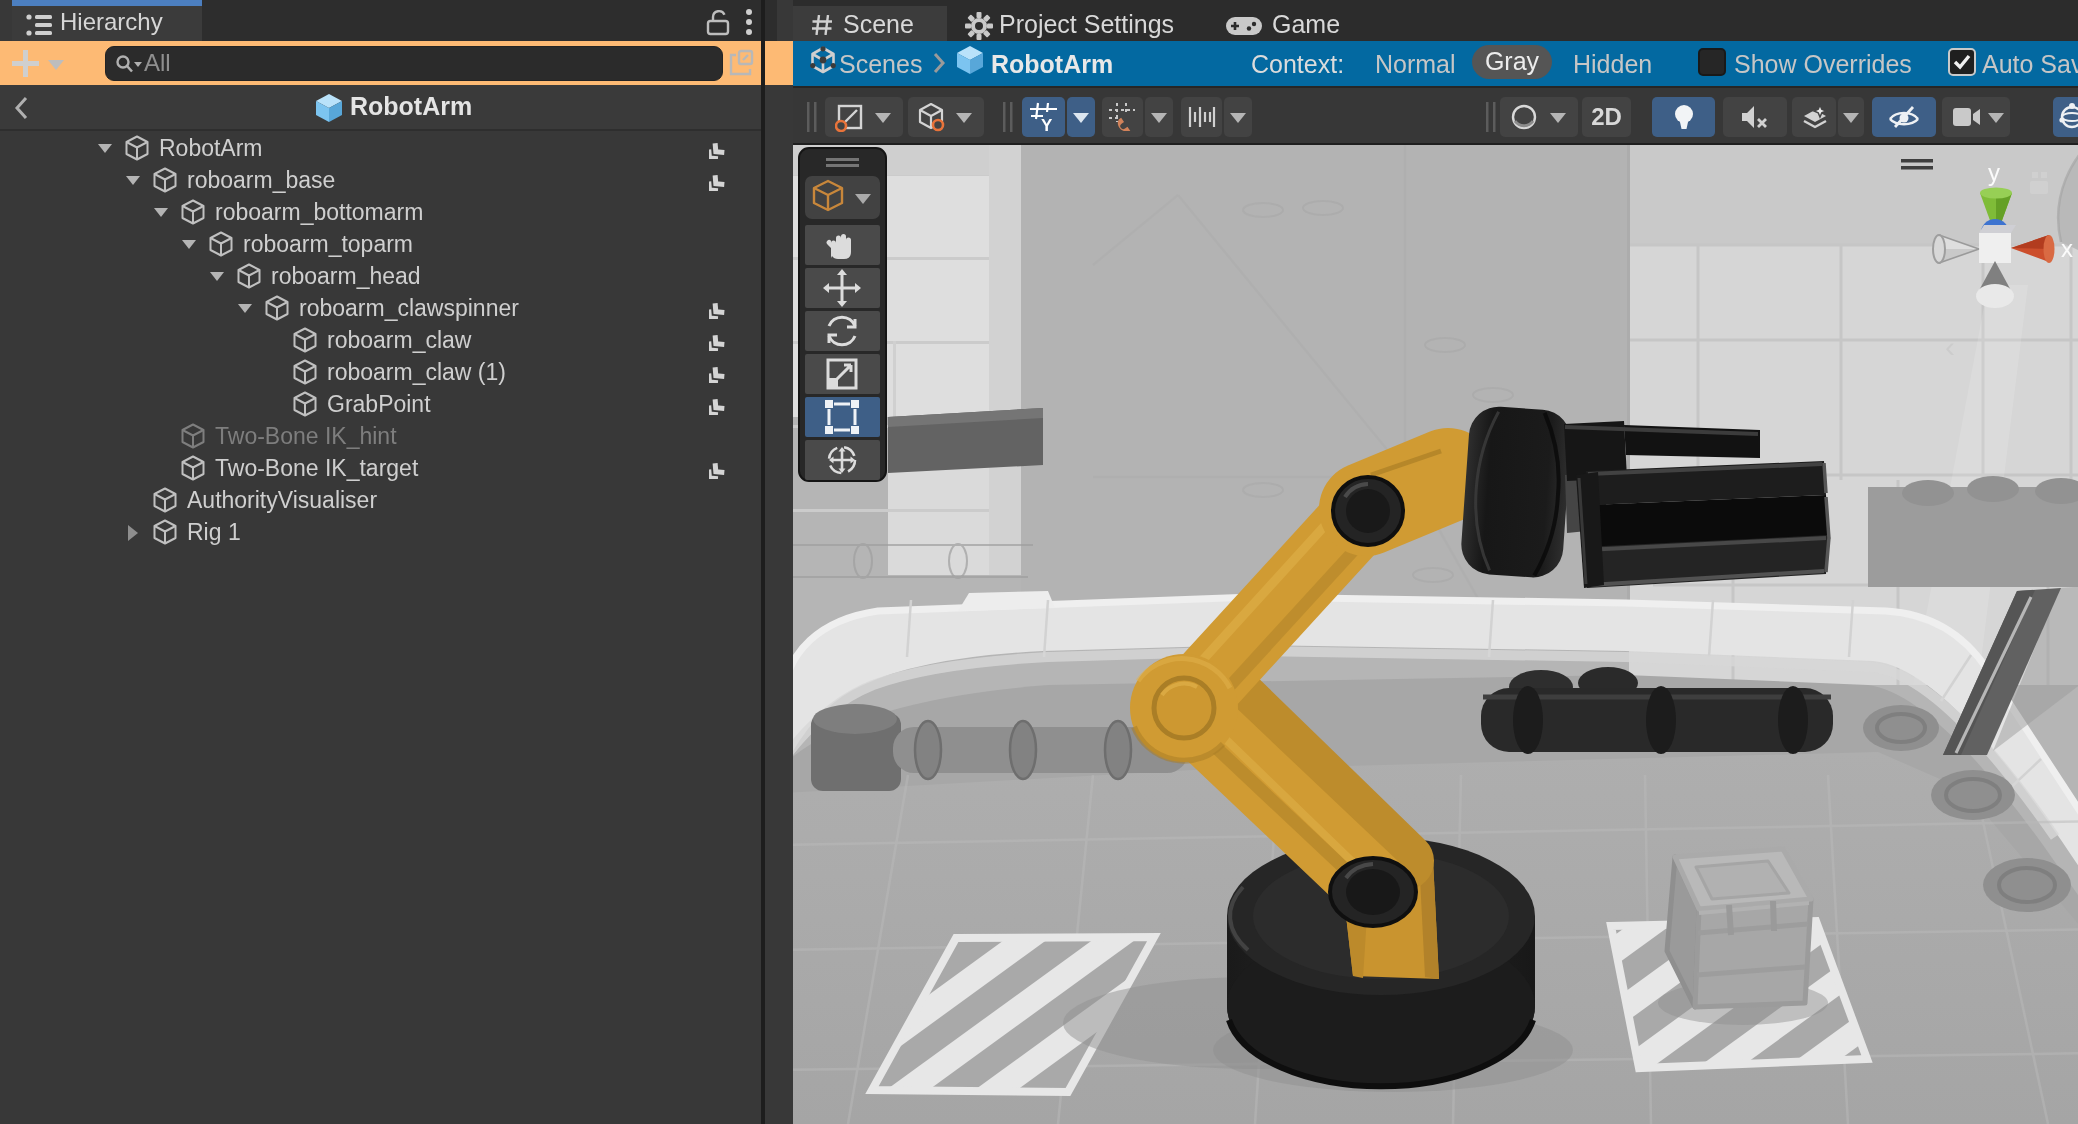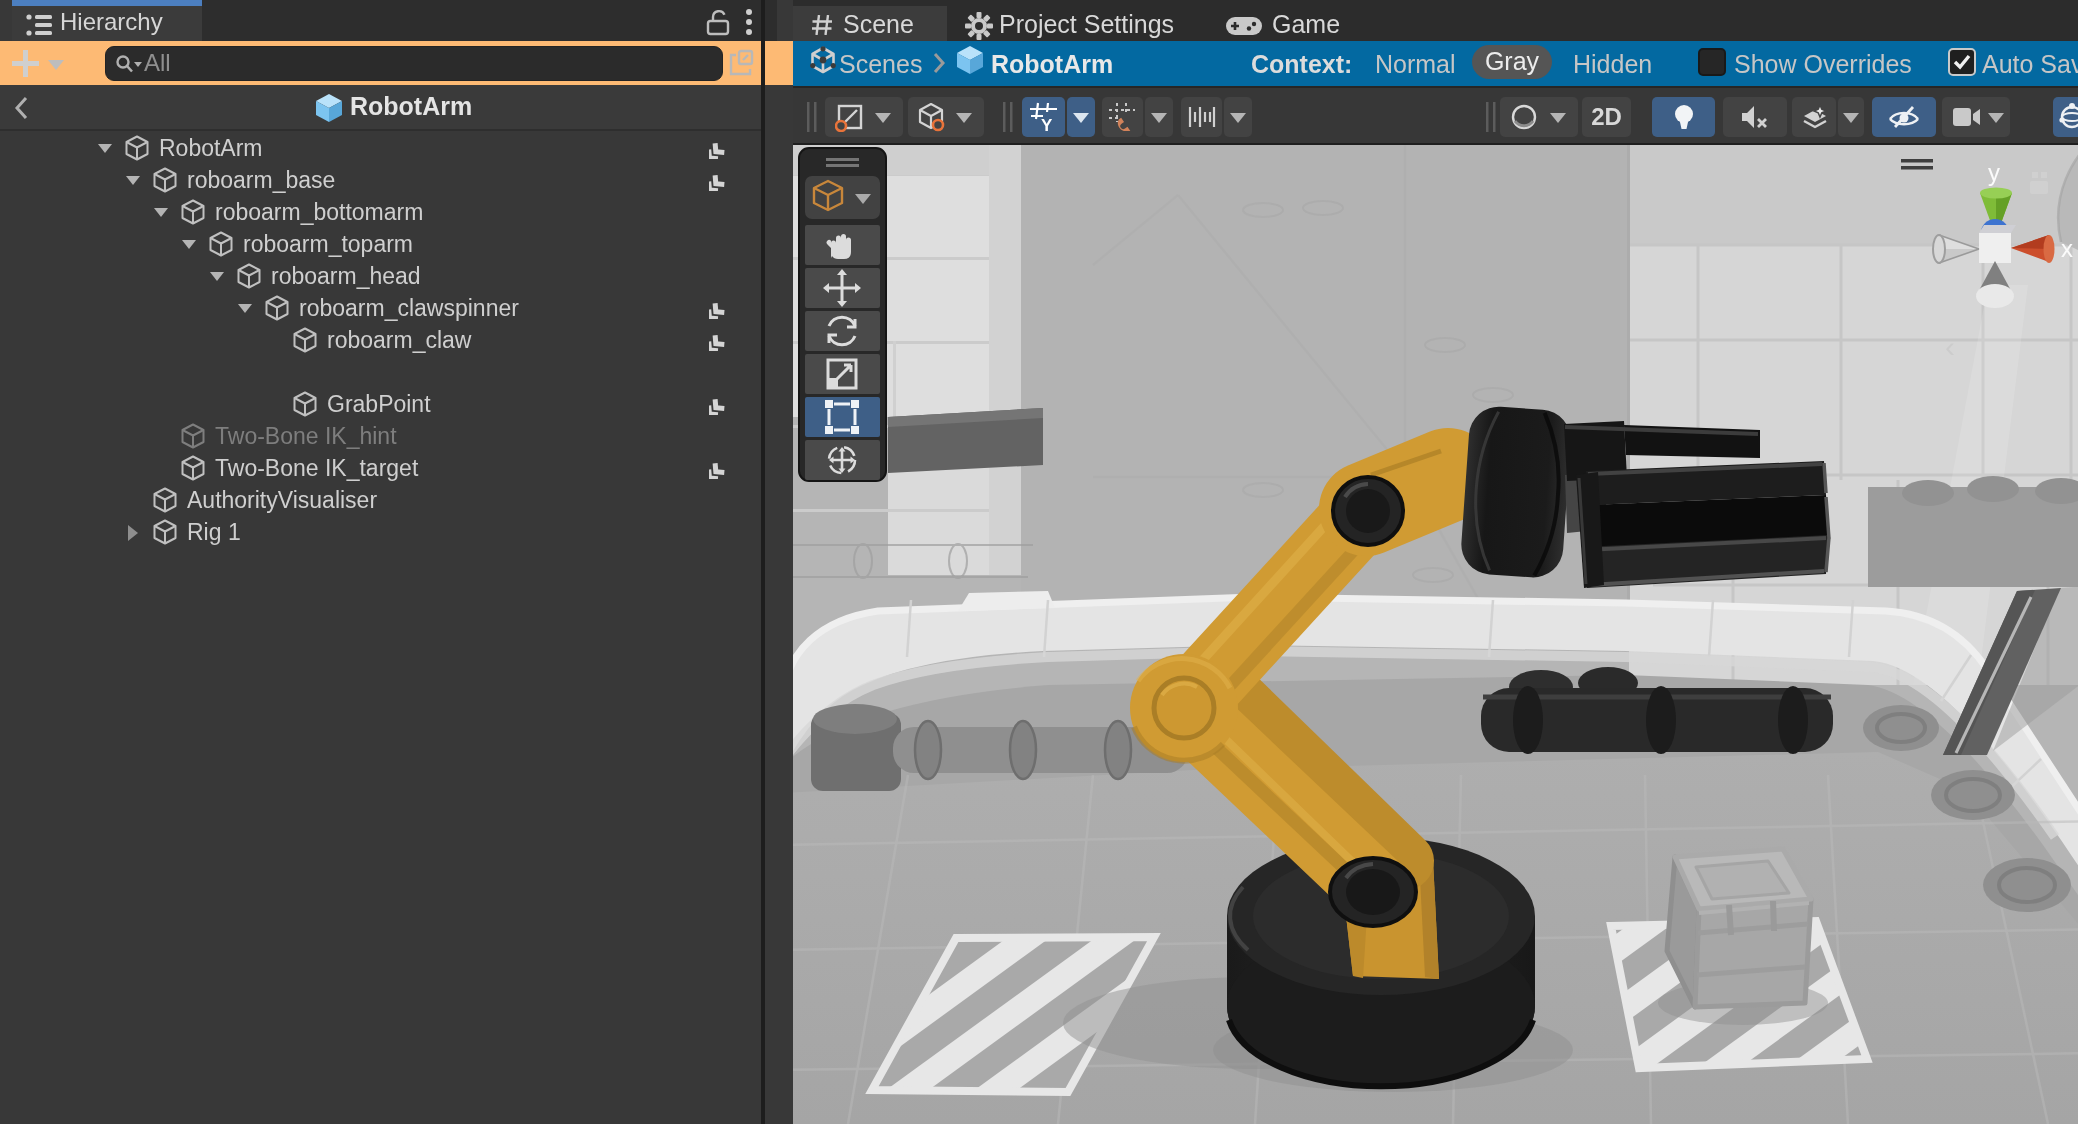--- a/index.html
+++ b/index.html
@@ -180,20 +180,35 @@
           </svg>
         </div>
 <div class="trow" style="top:192px">
           <svg class="abs" style="left:293px;top:3px" width="24" height="26" viewBox="0 0 24 26">
             <g fill="none" stroke="#c0c0c0" stroke-width="2" stroke-linejoin="round">
               <path d="M12 1.5 L22.5 7 V19 L12 24.5 L1.5 19 V7 Z"></path>
               <path d="M1.5 7 L12 12.5 L22.5 7 M12 12.5 V24.5"></path>
             </g>
           </svg>
           <div class="lbl" style="left:327px">roboarm_claw</div>
+          <svg class="abs" style="left:709px;top:6px" width="20" height="21" viewBox="0 0 20 21">
+            <g transform="rotate(-135 10 10.5)" fill="none" stroke="#d4d4d4" stroke-width="5">
+              <path d="M3.5 2.5 L10 -3 L16.5 2.5"></path>
+              <path d="M3.5 11.5 L10 6 L16.5 11.5"></path>
+            </g>
+          </svg>
+        </div>
+<div class="trow" style="top:224px">
+          <svg class="abs" style="left:293px;top:3px" width="24" height="26" viewBox="0 0 24 26">
+            <g fill="none" stroke="#c0c0c0" stroke-width="2" stroke-linejoin="round">
+              <path d="M12 1.5 L22.5 7 V19 L12 24.5 L1.5 19 V7 Z"></path>
+              <path d="M1.5 7 L12 12.5 L22.5 7 M12 12.5 V24.5"></path>
+            </g>
+          </svg>
+          <div class="lbl" style="left:327px">roboarm_claw (1)</div>
           <svg class="abs" style="left:709px;top:6px" width="20" height="21" viewBox="0 0 20 21">
             <g transform="rotate(-135 10 10.5)" fill="none" stroke="#d4d4d4" stroke-width="5">
               <path d="M3.5 2.5 L10 -3 L16.5 2.5"></path>
               <path d="M3.5 11.5 L10 6 L16.5 11.5"></path>
             </g>
           </svg>
         </div>
 <div class="trow" style="top:256px">
           <svg class="abs" style="left:293px;top:3px" width="24" height="26" viewBox="0 0 24 26">
             <g fill="none" stroke="#c0c0c0" stroke-width="2" stroke-linejoin="round">
@@ -310,21 +325,21 @@
           <path d="M4 2 L12 11 L4 20" fill="none" stroke="#9a9a9a" stroke-width="3"></path>
         </svg>
         <svg class="abs" style="left:162px;top:4px" width="30" height="30" viewBox="0 0 30 30">
           <g>
             <path d="M15 1 L28 8 L15 15 L2 8 Z" fill="#b9e2fa"></path>
             <path d="M2 8 V22 L15 29 V15 Z" fill="#7cc4f0"></path>
             <path d="M28 8 V22 L15 29 V15 Z" fill="#58a7d9"></path>
           </g>
         </svg>
         <div class="ctxt" style="left:198px;font-weight:bold;color:#e8e8e8">RobotArm</div>
-        <div class="ctxt" style="left:458px;font-weight:bold;color:#dcdcdc">Context:</div>
+        <div class="ctxt" style="left:458px;font-weight:normal;color:#dcdcdc">Context:</div>
         <div class="ctxt" style="left:582px">Normal</div>
         <div class="abs" style="left:679px;top:4px;width:80px;height:34px;background:#555555;border-radius:17px;">
           <div style="position:absolute;left:0;width:80px;text-align:center;top:2px;font-size:25px;color:#ececec">Gray</div>
         </div>
         <div class="ctxt" style="left:780px">Hidden</div>
         <div class="abs" style="left:905px;top:7px;width:28px;height:28px;background:#262626;border:2px solid #191919;border-radius:5px;box-sizing:border-box"></div>
         <div class="ctxt" style="left:941px">Show Overrides</div>
         <div class="abs" style="left:1155px;top:7px;width:28px;height:28px;background:#1f1f1f;border:2px solid #c9c9c9;border-radius:5px;box-sizing:border-box">
           <svg width="24" height="24" viewBox="0 0 24 24" style="position:absolute;left:0;top:0">
             <path d="M5 12 L10 17 L19 6" fill="none" stroke="#f0f0f0" stroke-width="3.4"></path>

